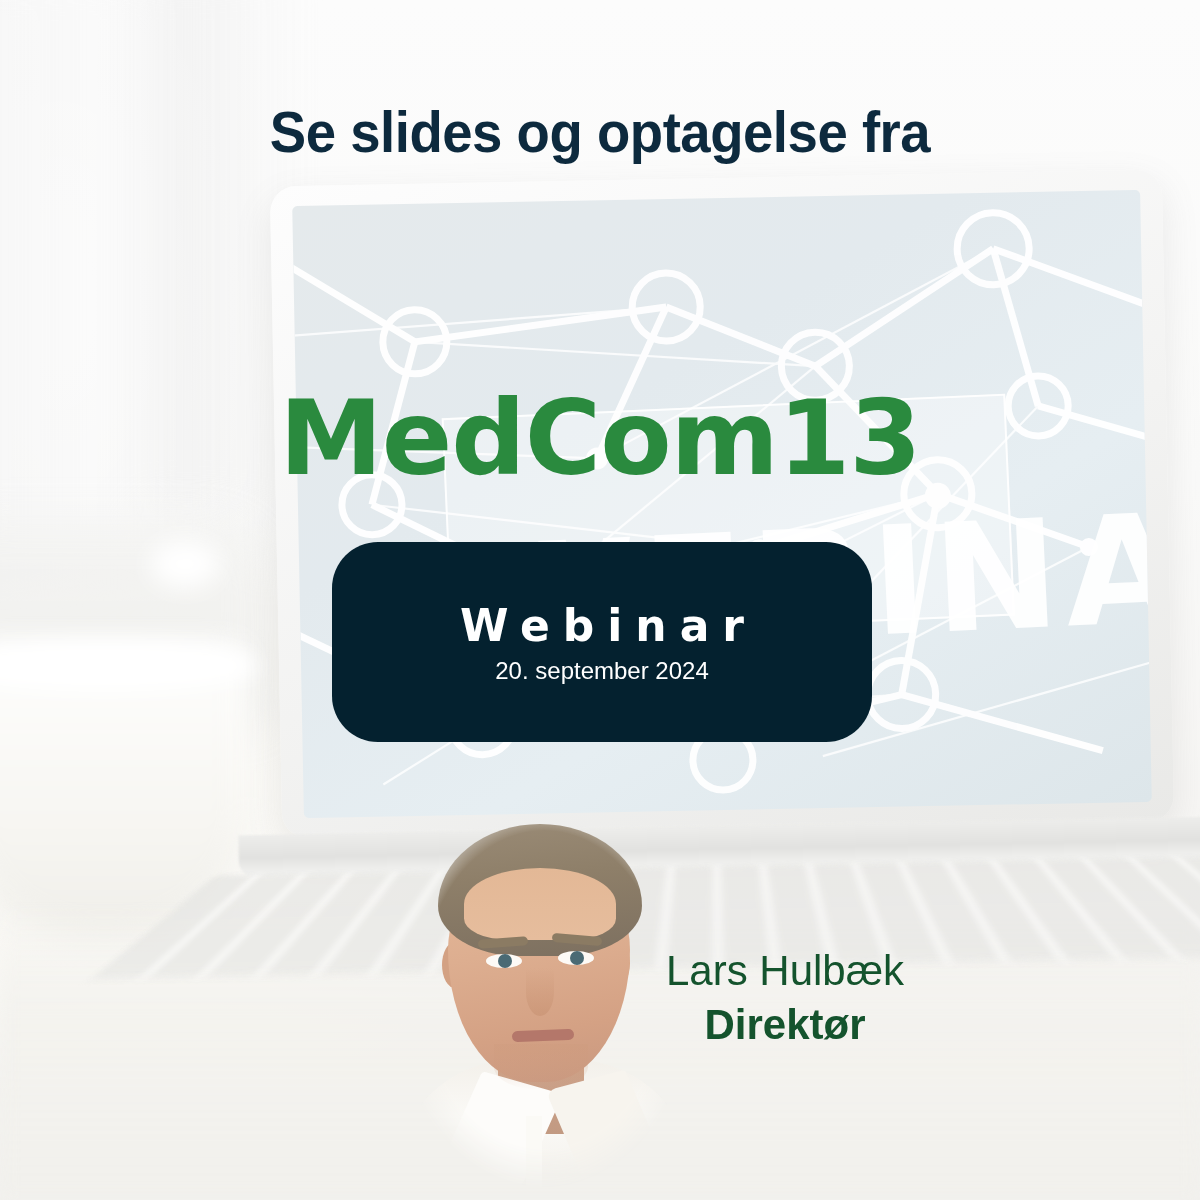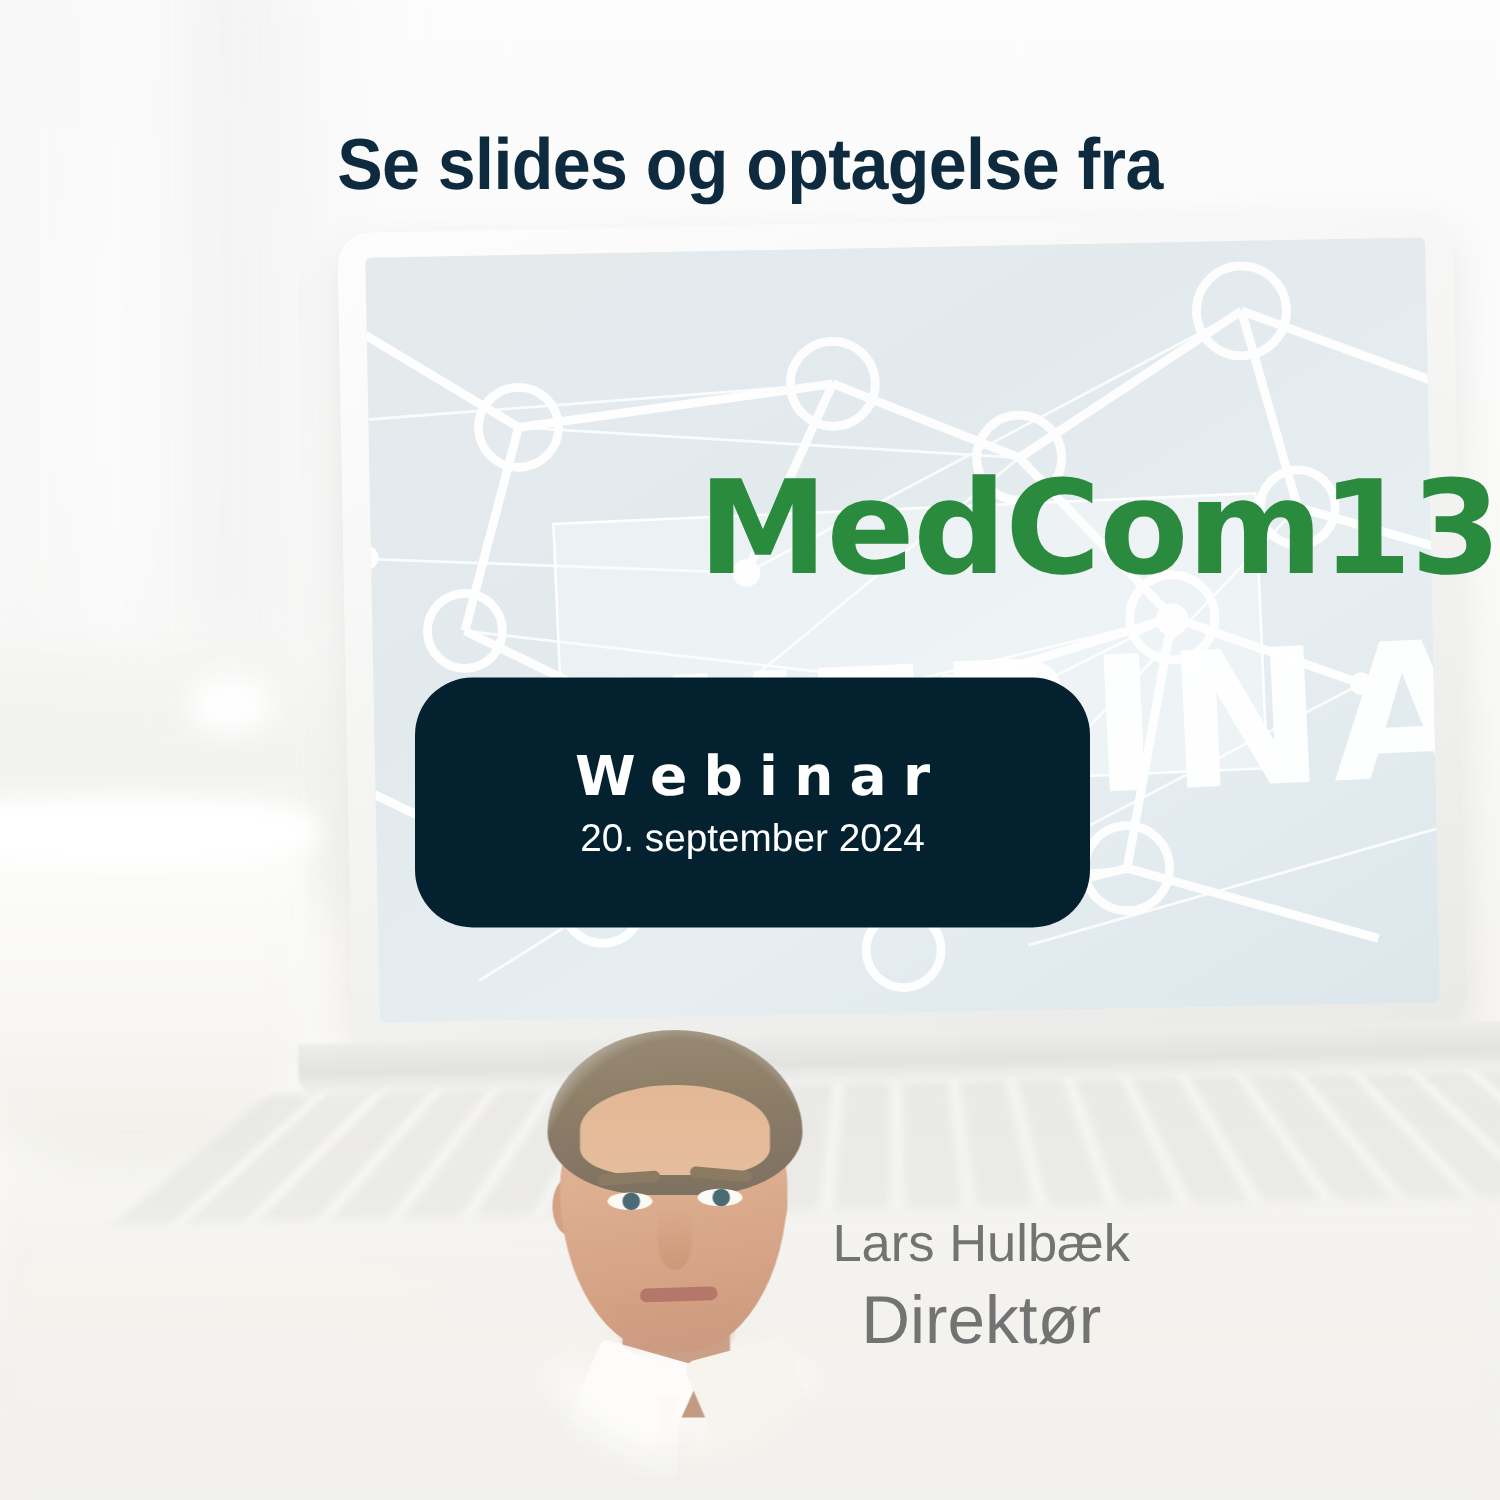--- a/index.html
+++ b/index.html
@@ -267,21 +267,21 @@
     left: 0; right: 0;
     text-align: center;
     font-size: 104px;
     font-weight: 700;
     color: #2a8a3e;
     line-height: 1.0;
     letter-spacing: -1px;
     font-family: "DejaVu Sans", sans-serif;
   }
   .headline.l1 { top: 208px; }
-  .headline.l2 { top: 370px; text-align: right; }
+  .headline.l2 { top: 386px; }
 
   .badge {
     position: absolute;
     left: 332px; top: 542px;
     width: 540px; height: 200px;
     border-radius: 46px;
     background: #04212f;
     display: flex;
     flex-direction: column;
     align-items: center;
@@ -291,36 +291,36 @@
     color: #ffffff;
     font-size: 44px;
     font-weight: 700;
     letter-spacing: 13px;
     text-indent: 13px;
     font-family: "DejaVu Sans", sans-serif;
     margin-bottom: 6px;
   }
   .badge-date {
     color: #ffffff;
-    font-size: 31px;
+    font-size: 24px;
     font-weight: 400;
     font-family: "Liberation Sans", sans-serif;
   }
 
   .speaker {
     position: absolute;
-    left: 620px; top: 968px;
+    left: 620px; top: 944px;
     width: 330px;
     text-align: center;
-    color: #737373;
+    color: #14532d;
     font-family: "Liberation Sans", sans-serif;
     line-height: 1.28;
   }
   .speaker-name { font-size: 42px; font-weight: 400; }
-  .speaker-role { font-size: 54px; font-weight: 400; }
+  .speaker-role { font-size: 42px; font-weight: 700; }
 </style>
 </head>
 <body>
 
 <div id="poster">
 
   <div class="bg-base"></div>
   <div class="bg-window-a"></div>
   <div class="bg-window-b"></div>
   <div class="bg-chair"></div>

